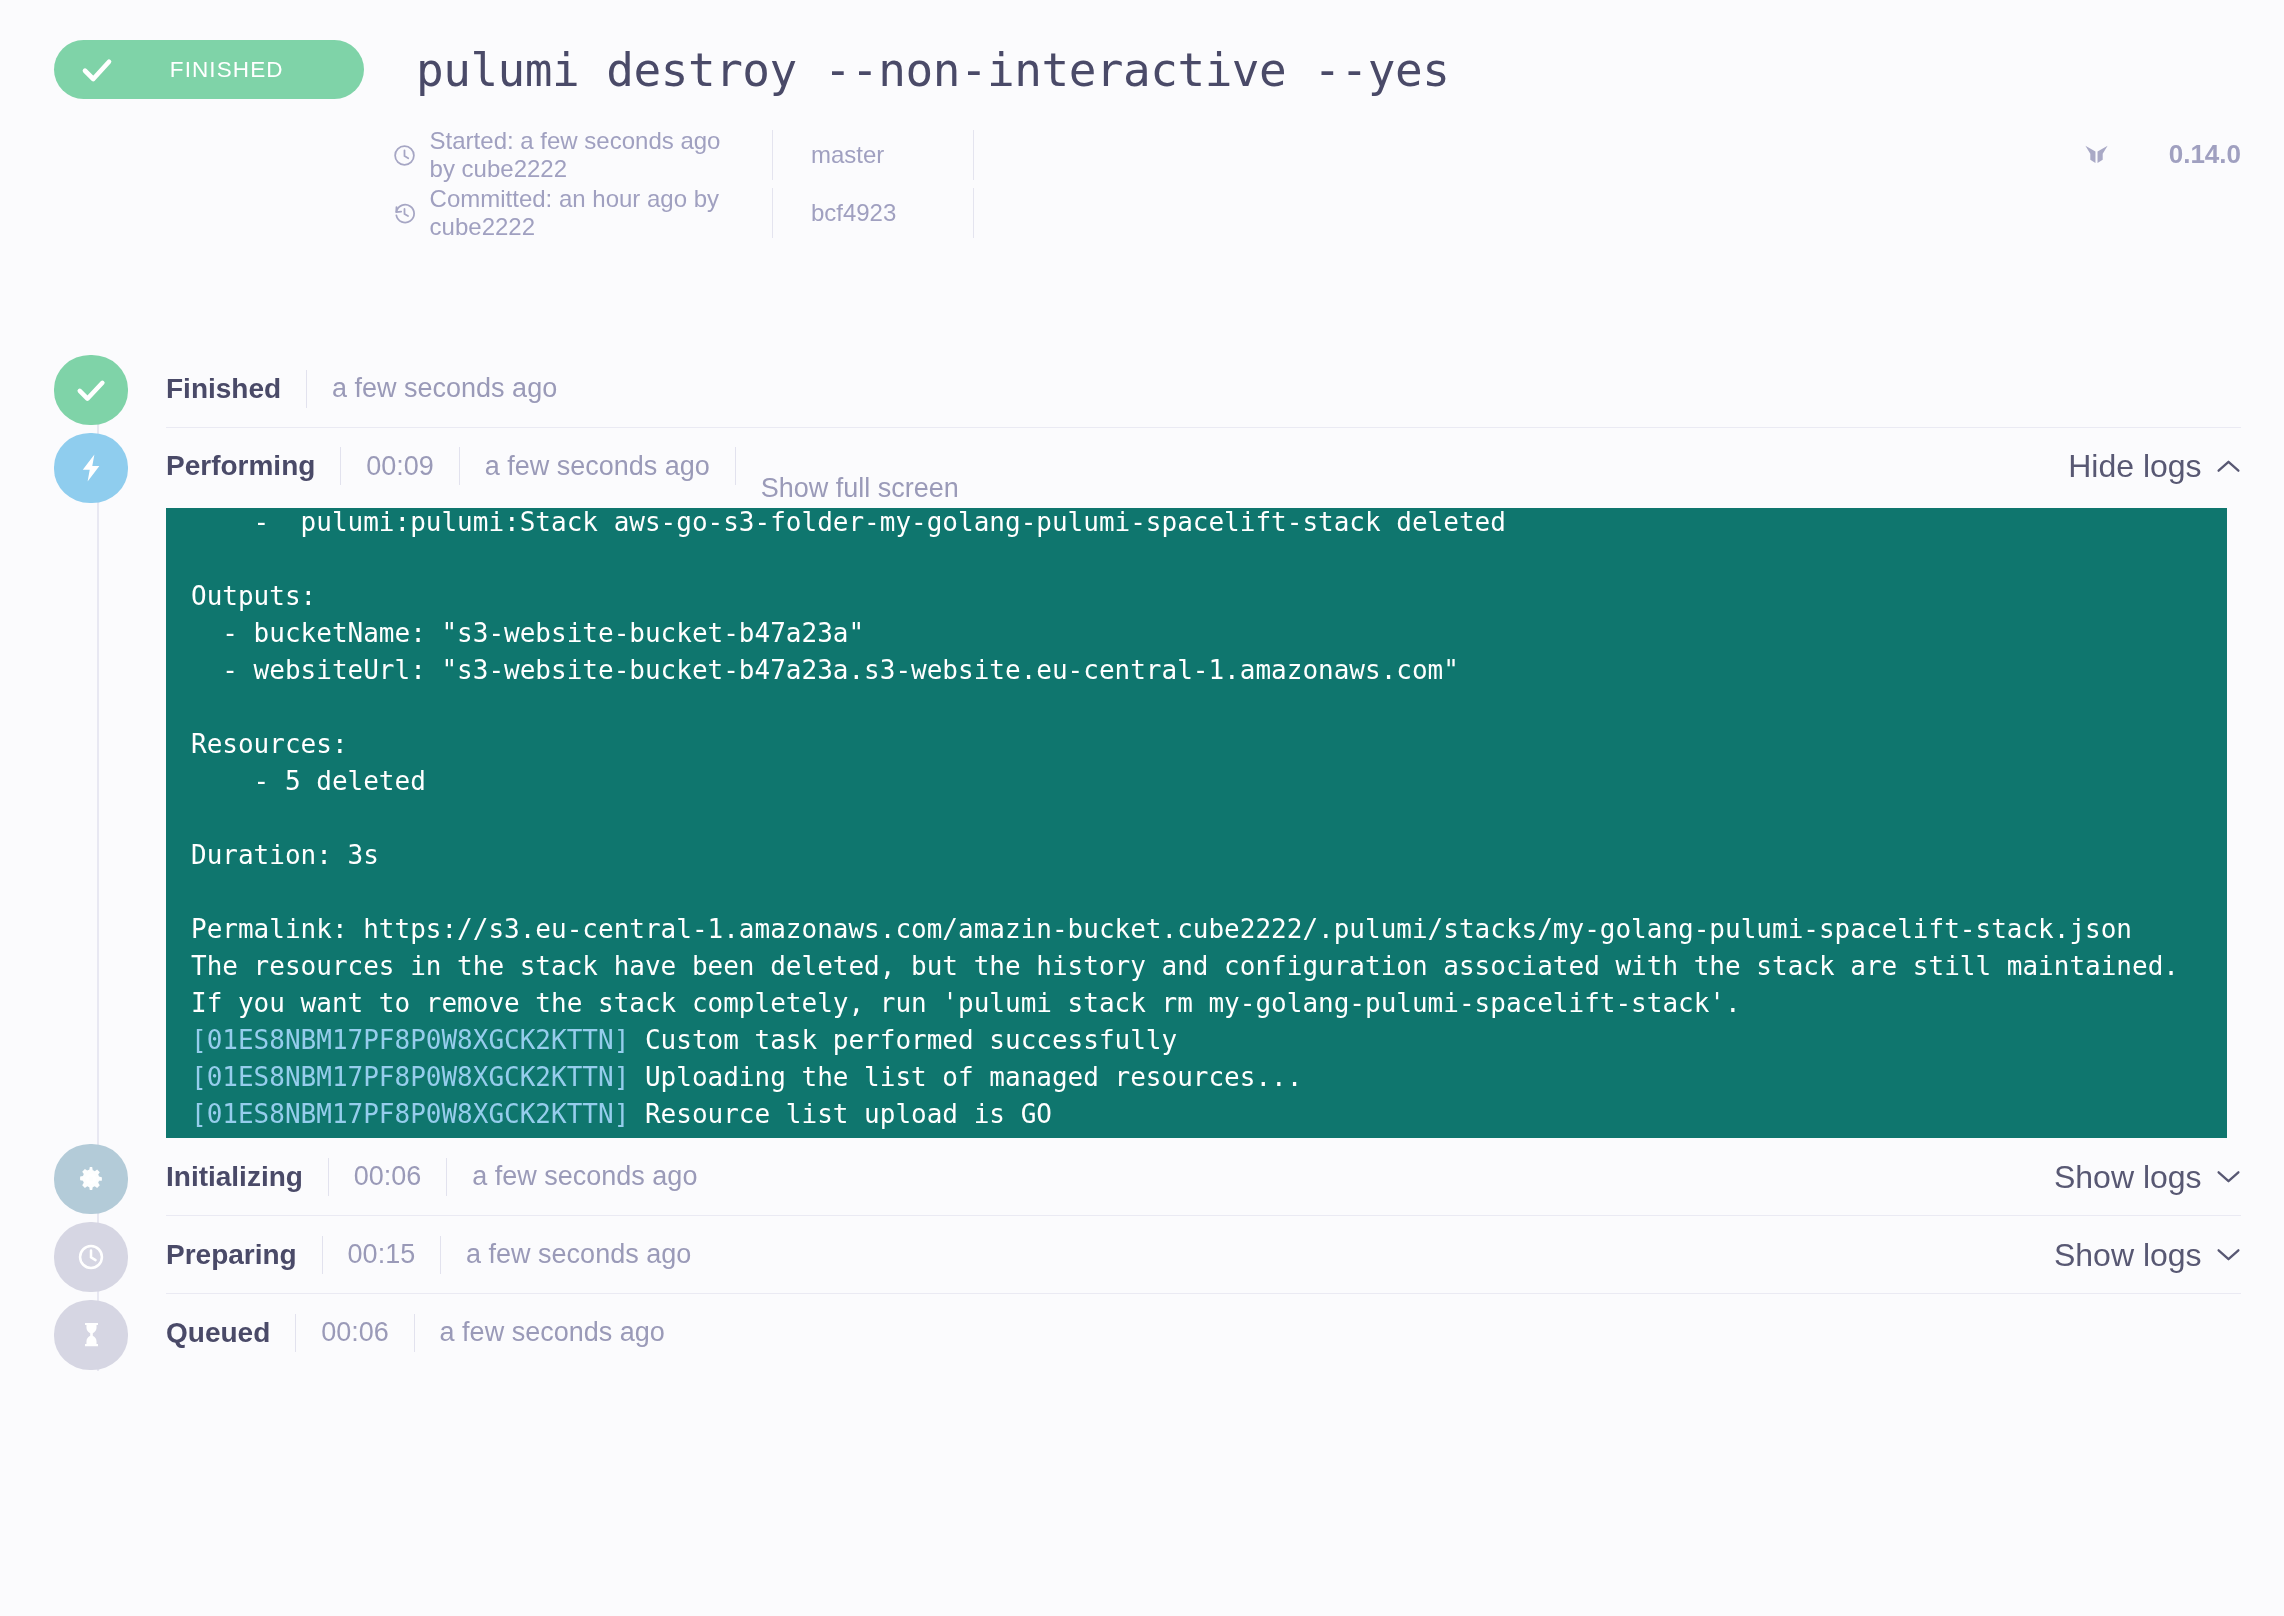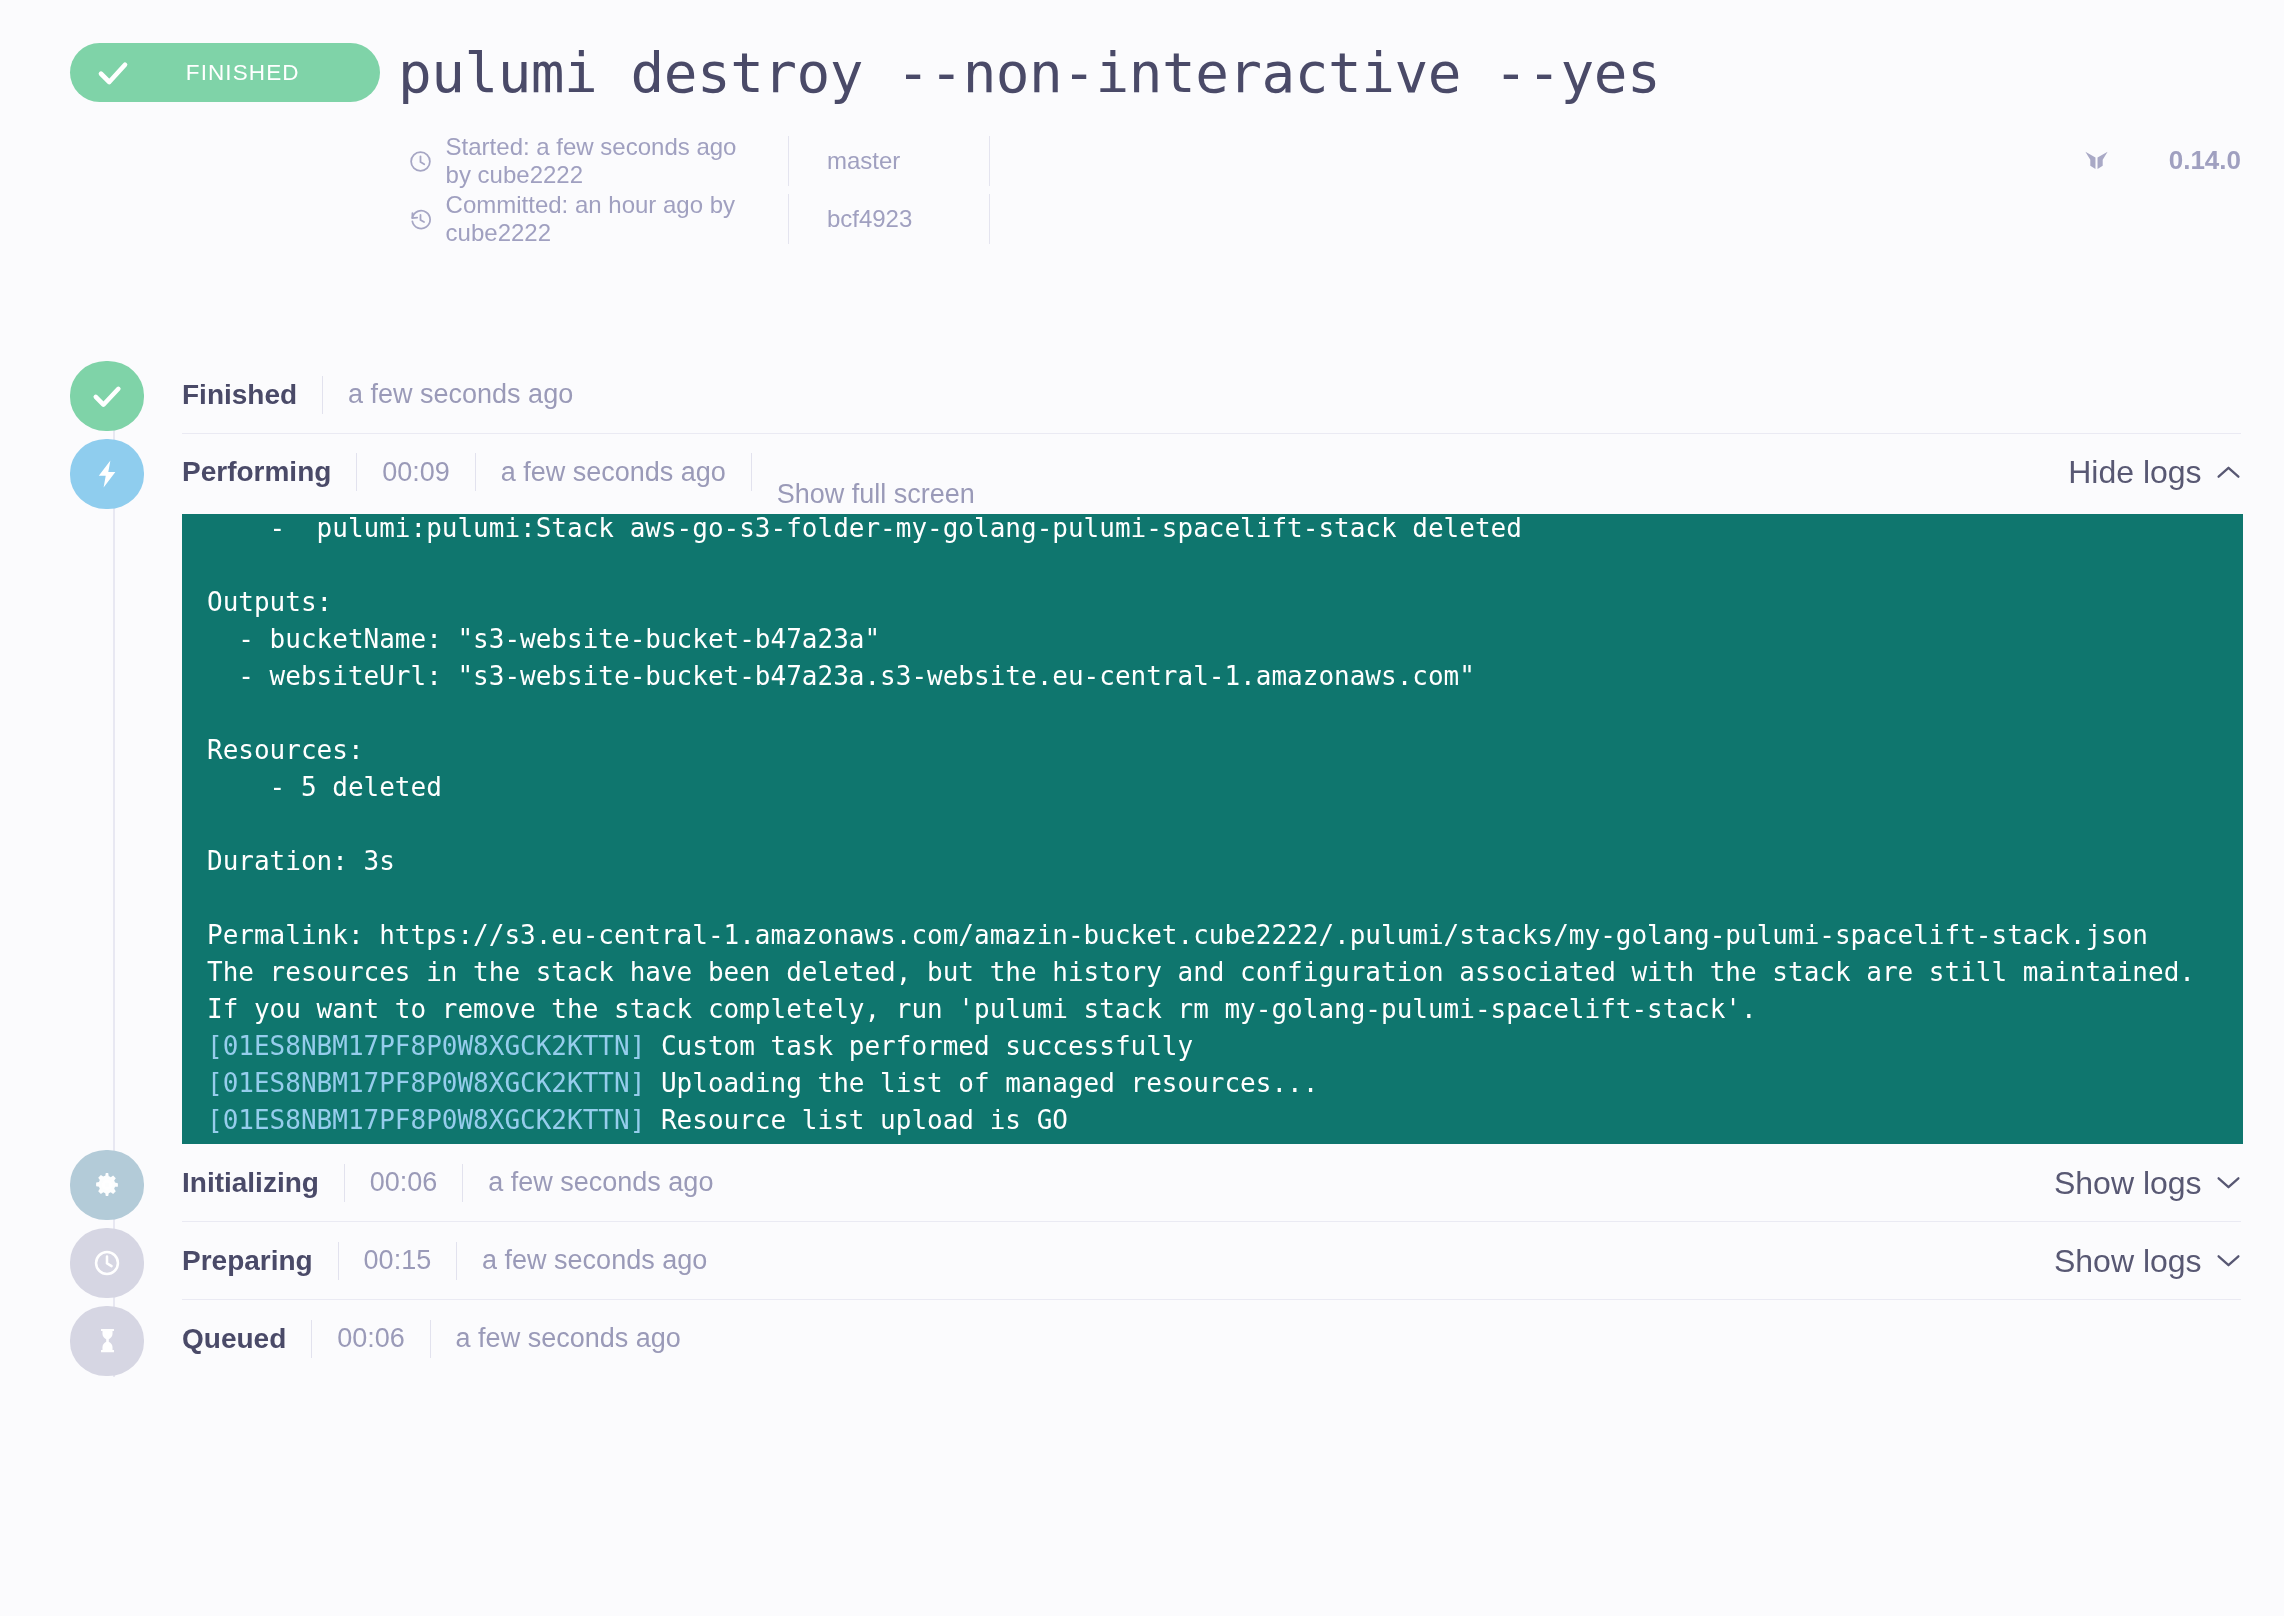--- a/index.html
+++ b/index.html
@@ -8,21 +8,20 @@
     height: 1617px;
     background: #fbfbfd;
     font-family: "Liberation Sans", sans-serif;
     overflow: hidden;
   }
   .page {
     position: relative;
     width: 2284px;
     height: 1617px;
     background: #fbfbfd;
-    padding-left: 16px;
   }
 
   
   .header {
     position: relative;
     padding: 40px 0 0 0;
   }
   .header-top {
     display: flex;
     align-items: center;
@@ -45,23 +44,23 @@
   .status-pill .pill-label {
     flex: 1;
     text-align: center;
     color: #ffffff;
     font-size: 22.5px;
     letter-spacing: 1.1px;
     font-weight: 400;
     padding-left: 5.4px;
   }
   .run-title {
-    margin-left: 18px;
+    margin-left: 52px;
     font-family: "DejaVu Sans Mono", "Liberation Mono", monospace;
-    font-size: 56px;
+    font-size: 46px;
     color: #4a4a68;
     letter-spacing: -0.5px;
     font-weight: 400;
     white-space: nowrap;
   }
 
   .meta {
     margin-top: 27px;
     padding-left: 392px;
     position: relative;

